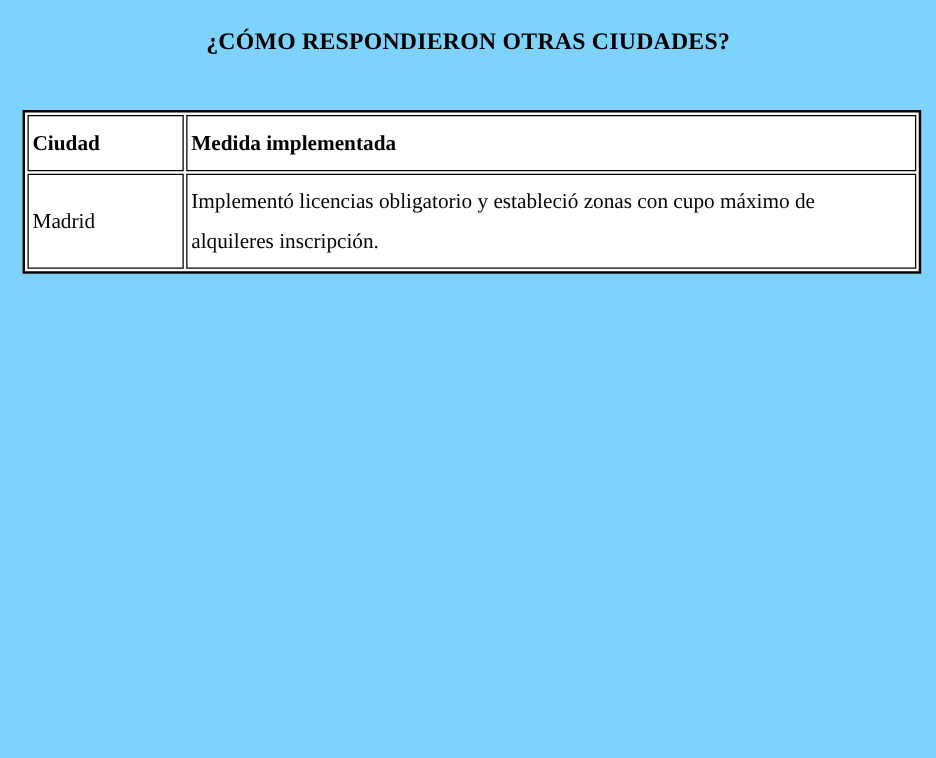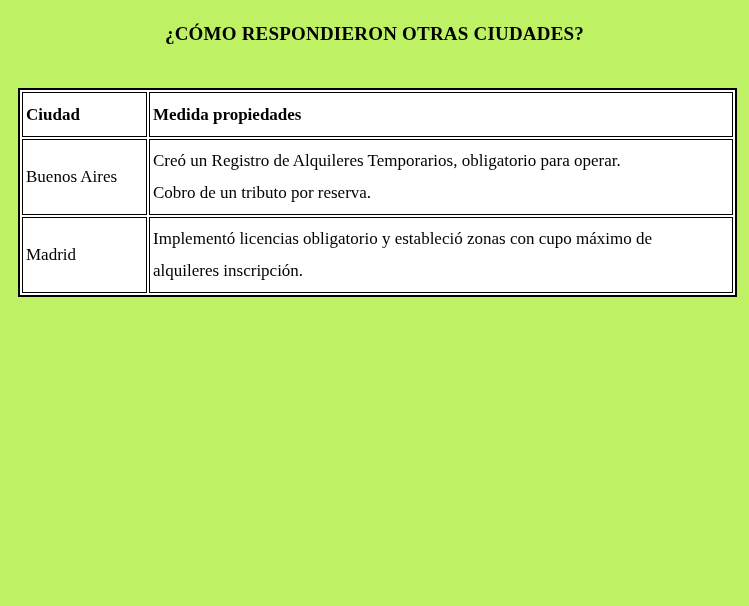--- a/index.html
+++ b/index.html
@@ -6,21 +6,21 @@
     margin: 0;
     padding: 0;
     background: #ffffff;
     font-family: "Liberation Serif", "DejaVu Serif", serif;
     color: #000000;
   }
   .page {
     width: 749px;
     height: 606px;
     overflow: hidden;
-    background: #bef264;
+    background: #7dd3fc;
   }
   .doc-title {
     margin: 22px 0 0 0;
     text-align: center;
     font-size: 19px;
     font-weight: bold;
     letter-spacing: 0.2px;
     line-height: 24px;
   }
   table.cities-table {
@@ -66,31 +66,24 @@
   <div class="doc-title">¿CÓMO RESPONDIERON OTRAS CIUDADES?</div>
 
   <table class="cities-table">
     <colgroup>
       <col class="city-col">
       <col>
     </colgroup>
     <thead>
       <tr>
         <th>Ciudad</th>
-        <th>Medida propiedades</th>
+        <th>Medida implementada</th>
       </tr>
     </thead>
     <tbody>
-      <tr>
-        <td class="city-cell">Buenos Aires</td>
-        <td class="measure-cell">
-          <div class="tline">Creó un Registro de Alquileres Temporarios, obligatorio para operar.</div>
-          <div class="tline">Cobro de un tributo por reserva.</div>
-        </td>
-      </tr>
       <tr>
         <td class="city-cell">Madrid</td>
         <td class="measure-cell">
           <div class="tline">Implementó licencias obligatorio y estableció zonas con cupo máximo de</div>
           <div class="tline">alquileres inscripción.</div>
         </td>
       </tr>
     </tbody>
   </table>
 

